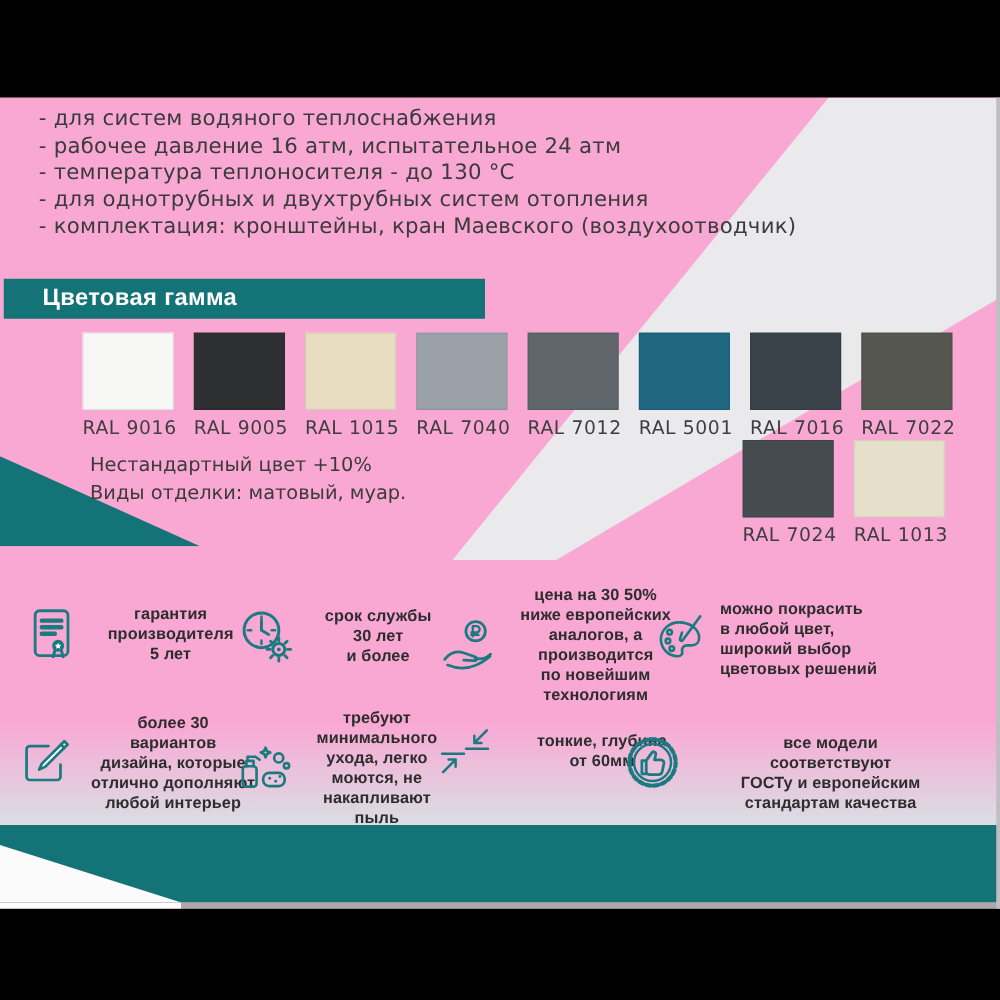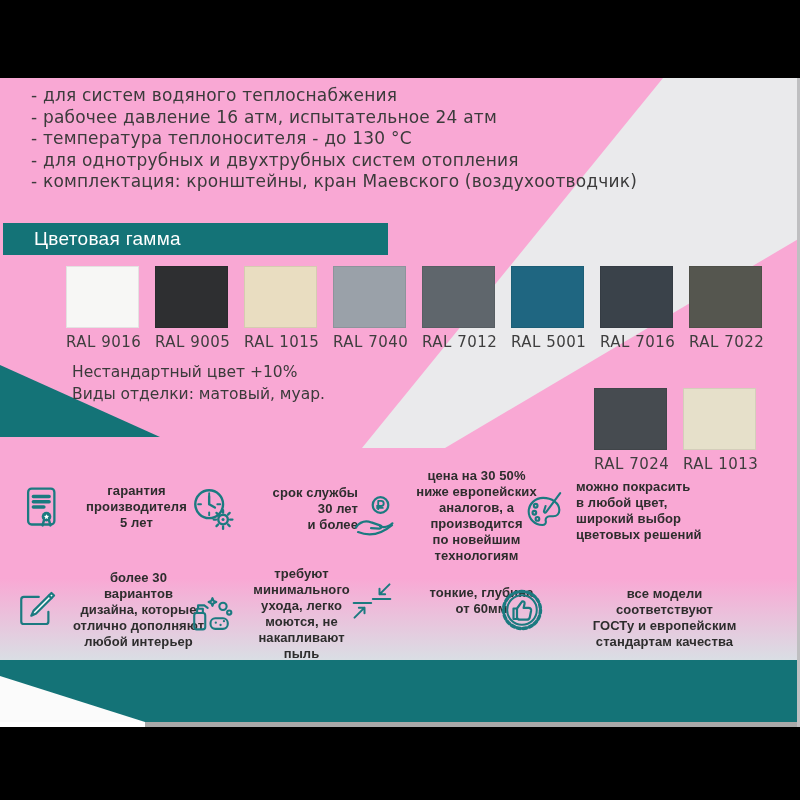--- a/index.html
+++ b/index.html
@@ -10,24 +10,24 @@
   .bar-bottom{top:727px;height:73px;}
   .slide{position:absolute;top:78px;left:0;width:800px;height:649px;background:#f9a8d4;overflow:hidden;}
   .stripe{position:absolute;inset:0;background:var(--stripe,#eaeaec);
           clip-path:polygon(663px 0,800px 0,800px 160px,445px 370px,362px 370px);z-index:0;}
   .edge-right{position:absolute;top:0;right:0;width:3px;height:100%;background:#bfbfc1;z-index:5;}
   .bullets{position:absolute;left:31px;top:7px;z-index:2;font-size:17px;line-height:21.5px;
            color:#3b3b3b;letter-spacing:.2px;}
   .section-header{position:absolute;left:3px;top:145px;width:385px;height:32px;
                   background:var(--teal,#147377);display:flex;align-items:center;z-index:2;}
   .section-header span{margin-left:31px;color:#fff;font-family:"Liberation Sans",sans-serif;
-                  font-weight:normal;font-size:19px;letter-spacing:.3px;}
+                  font-weight:bold;font-size:19px;letter-spacing:.3px;}
   .swatch-row{position:absolute;display:flex;gap:16px;z-index:2;}
   .row1{left:66px;top:188px;}
-  .row2{left:594px;top:274px;margin-top:36px;}
+  .row2{left:594px;top:274px;}
   .cell{width:73px;}
   .sw{width:73px;height:62px;box-shadow:inset 0 0 0 1px rgba(0,0,0,.08);}
   .sw-label{margin-top:5px;text-align:right;font-size:15px;color:#3e3e3e;
             letter-spacing:.5px;white-space:nowrap;}
   .notes{position:absolute;left:72px;top:283px;z-index:2;font-size:15.5px;line-height:22px;color:#3b3b3b;}
   .teal-wedge{position:absolute;inset:0;background:var(--teal,#147377);
               clip-path:polygon(0 287px,160px 359px,0 359px);z-index:1;}
   .bottom-fade{position:absolute;left:0;top:500px;width:100%;height:82px;z-index:1;
                background:linear-gradient(to bottom,rgba(222,232,234,0),rgba(214,228,230,.9));}
   .bottom-band{position:absolute;left:0;top:582px;width:100%;height:62px;background:var(--teal,#147377);z-index:2;}
@@ -147,21 +147,21 @@
       <div class="f-icon">
           <svg viewBox="0 0 48 48" fill="none" stroke="currentColor" stroke-width="2.5" stroke-linecap="round">
             <circle cx="20" cy="19" r="14.5"></circle>
             <path d="M20 7.5v3M31.5 19h-3M20 30.5v-3M8.5 19h3" stroke-width="2"></path>
             <path d="M20 19V11M20 19l6 3.5"></path>
             <circle cx="34.5" cy="35" r="5"></circle>
             <circle cx="34.5" cy="35" r="1.6" fill="currentColor" stroke="none"></circle>
             <path d="M34.5 27.8v-2.6M34.5 42.2v2.6M41.7 35h2.6M27.3 35h-2.6M39.6 29.9l1.8-1.8M29.4 40.1l-1.8 1.8M39.6 40.1l1.8 1.8M29.4 29.9l-1.8-1.8" stroke-width="2.4"></path>
           </svg>
         </div>
-        <div class="f-text" style="text-align: right;">срок службы
+        <div class="f-text" style="text-align: center;">срок службы
 30 лет
 и более</div>
     </div>
     <div class="feature fe3">
       <div class="f-icon">
           <svg viewBox="0 0 48 48" fill="none" stroke="currentColor" stroke-width="2.4" stroke-linecap="round" stroke-linejoin="round">
             <circle cx="30" cy="12" r="8.5"></circle>
             <path d="M27.5 16.5V7.5h3.2a2.8 2.8 0 0 1 0 5.6h-4.5M26.2 15.2h6.3" stroke-width="2"></path>
             <path d="M3 36.5c5-6.5 11.5-7.5 17-5.5l9.5 3.2c2.3.8 1.7 3.6-.8 3.5l-9-.4"></path>
             <path d="M29.5 35.5c5.5 1.5 9.5.5 13.5-3.5"></path>

